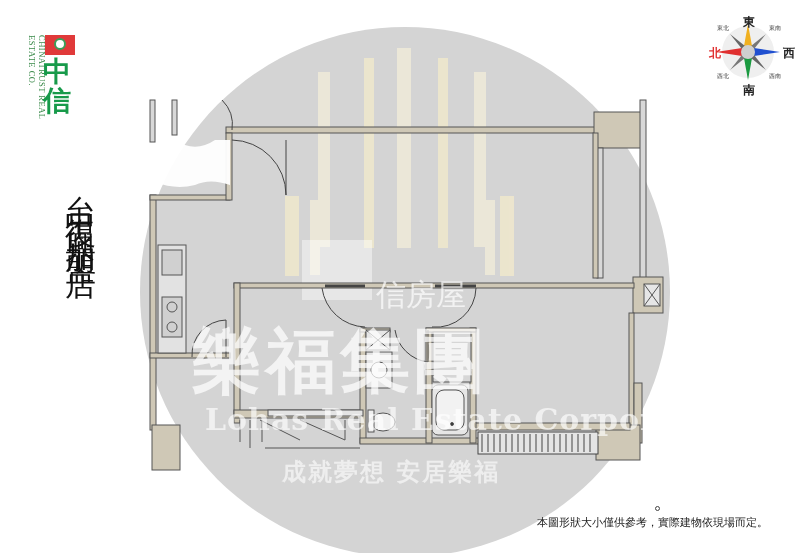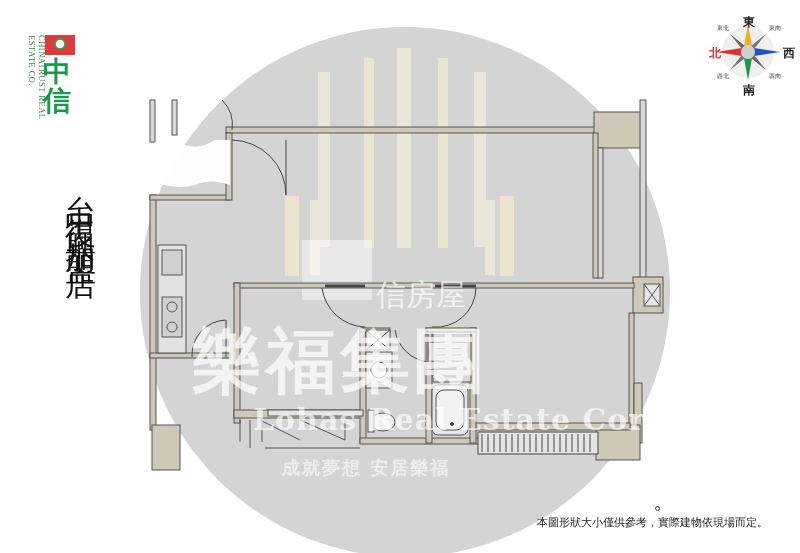--- a/index.html
+++ b/index.html
@@ -31,22 +31,22 @@
   .note-dot { left:655px; top:506px; width:3px; height:3px; border:1px solid #444; border-radius:50%; }
 
   
   .wm-circle { left:140px; top:27px; width:530px; height:530px; border-radius:50%; background:#d4d4d4; }
 
   .plan { left:0; top:0; width:800px; height:553px; }
 
   .wm-text-big { left:192px; top:315px; font-family:"DejaVu Sans", sans-serif; font-size:70px; font-weight:bold;
          color:rgba(255,255,255,0.72); letter-spacing:4px; }
   .wm-text-en { left:205px; top:402px; font-family:"DejaVu Serif", serif; font-size:30px; font-weight:bold;
-         color:rgba(255,255,255,0.65); letter-spacing:1px;margin-left:48px; }
-  .wm-text-slogan { left:282px; top:456px; font-family:"DejaVu Sans", sans-serif; font-size:18px; font-weight:bold;
+         color:rgba(255,255,255,0.65); letter-spacing:1px; }
+  .wm-text-slogan { left:282px; top:456px; font-family:"DejaVu Sans", sans-serif; font-size:24px; font-weight:bold;
          color:rgba(255,255,255,0.6); letter-spacing:2px;text-align:right; }
   .wm-text-cr { left:376px; top:275px; font-family:"DejaVu Sans", sans-serif; font-size:30px;
          color:rgba(255,255,255,0.7); }
 </style>
 </head>
 <body>
 
 <div class="abs wm-circle"></div>
 
 <svg class="abs plan" viewBox="0 0 800 553" xmlns="http://www.w3.org/2000/svg">

